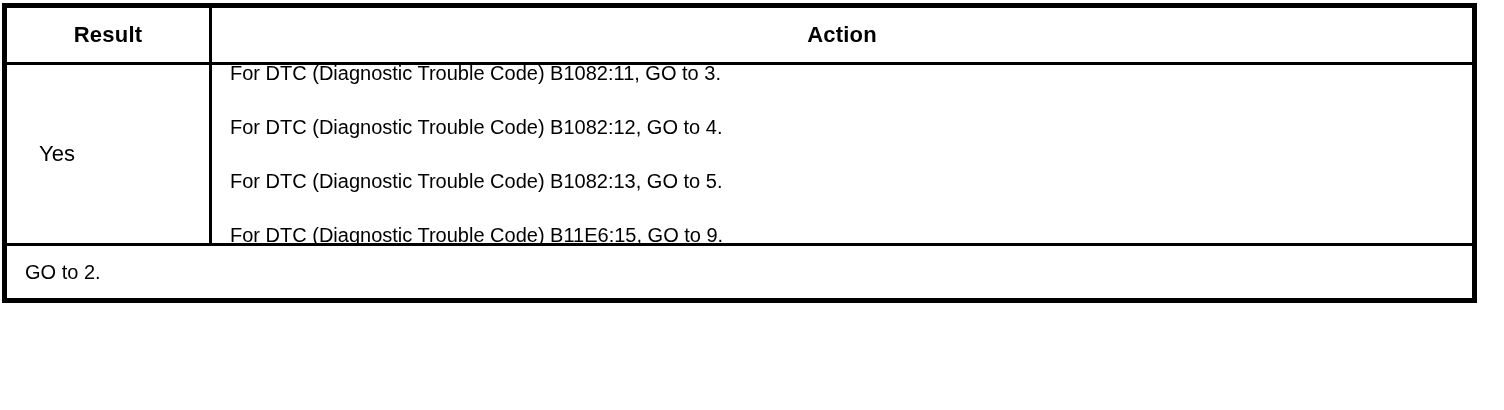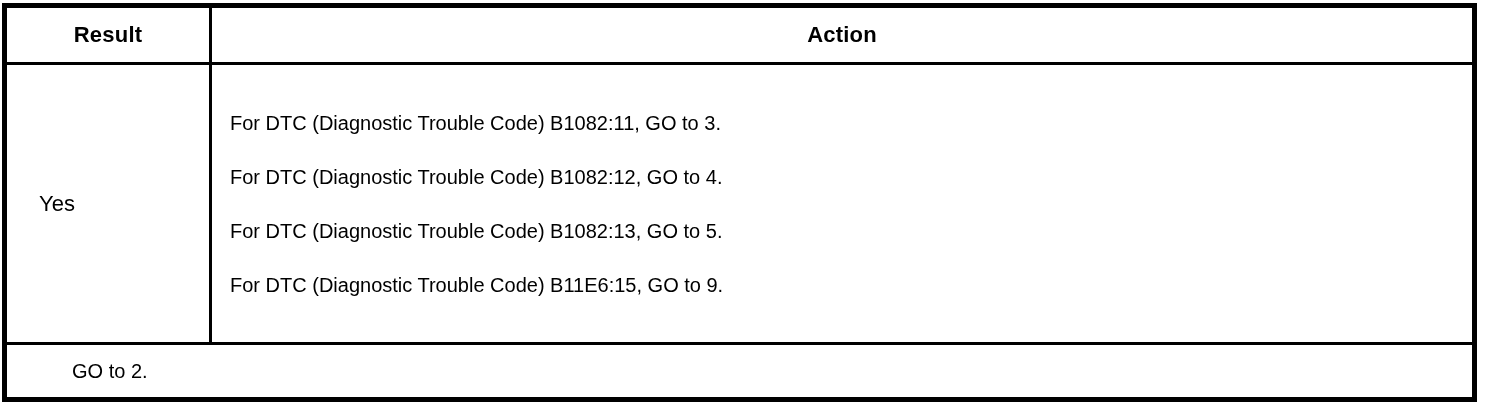--- a/index.html
+++ b/index.html
@@ -13,21 +13,21 @@
     position: relative;
     font-family: "Liberation Sans", sans-serif;
     color: #000000;
     overflow: hidden;
   }
   .diag-table {
     position: absolute;
     left: 2px;
     top: 3px;
     width: 1475px;
-    height: 399px;
+    height: 300px;
     box-sizing: border-box;
     border: 5px solid #000000;
     background: #ffffff;
     display: flex;
     flex-direction: column;
   }
   .t-row {
     display: flex;
     flex-direction: row;
     min-height: 0;
@@ -78,21 +78,20 @@
     justify-content: center;
     padding-left: 18px;
     font-size: 20px;
   }
   .action-line {
     line-height: 54px;
     white-space: nowrap;
   }
   .no-row .action-cell .action-line {
     line-height: normal;
-    margin-left: 47px;
   }
 </style>
 </head>
 <body>
 
 <div class="diag-table">
 
   <div class="t-row header-row">
     <div class="cell result-col header-cell">Result</div>
     <div class="cell action-col header-cell">Action</div>

